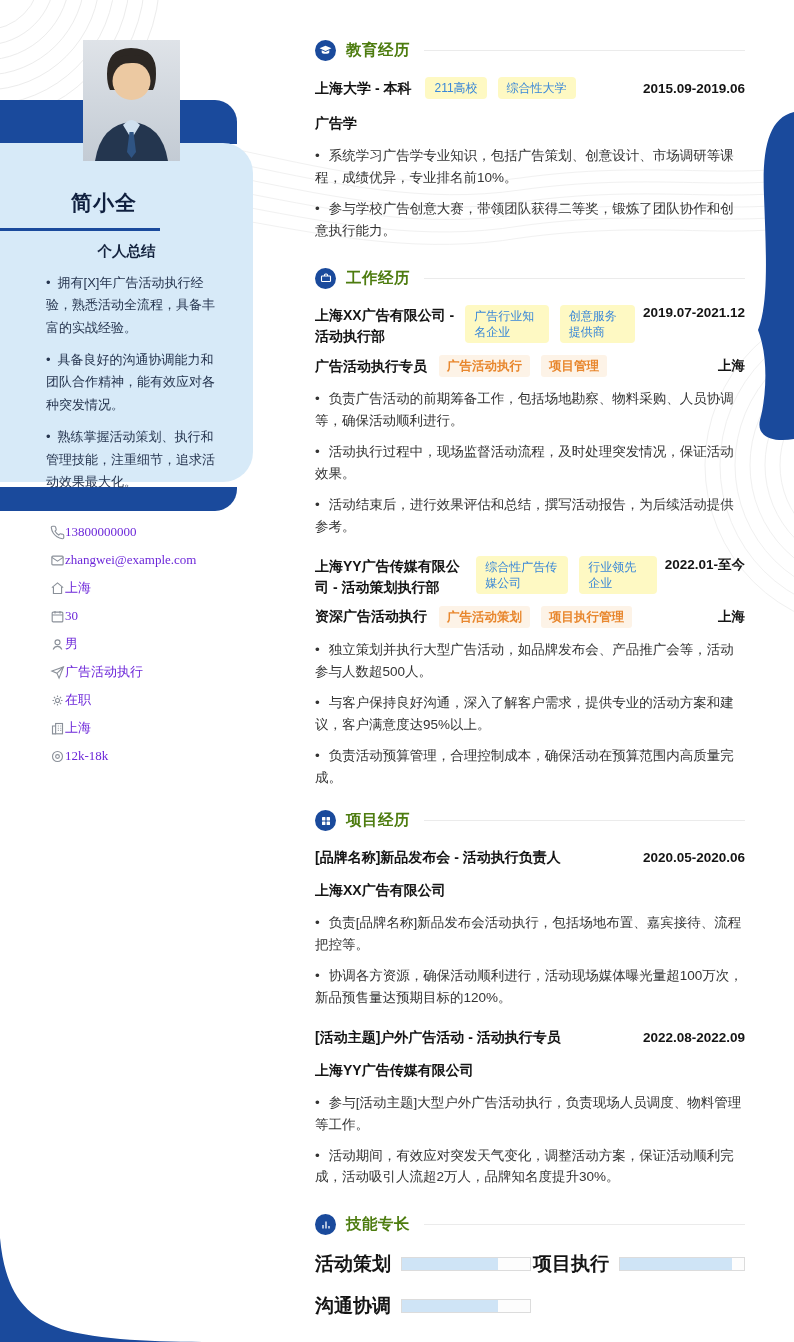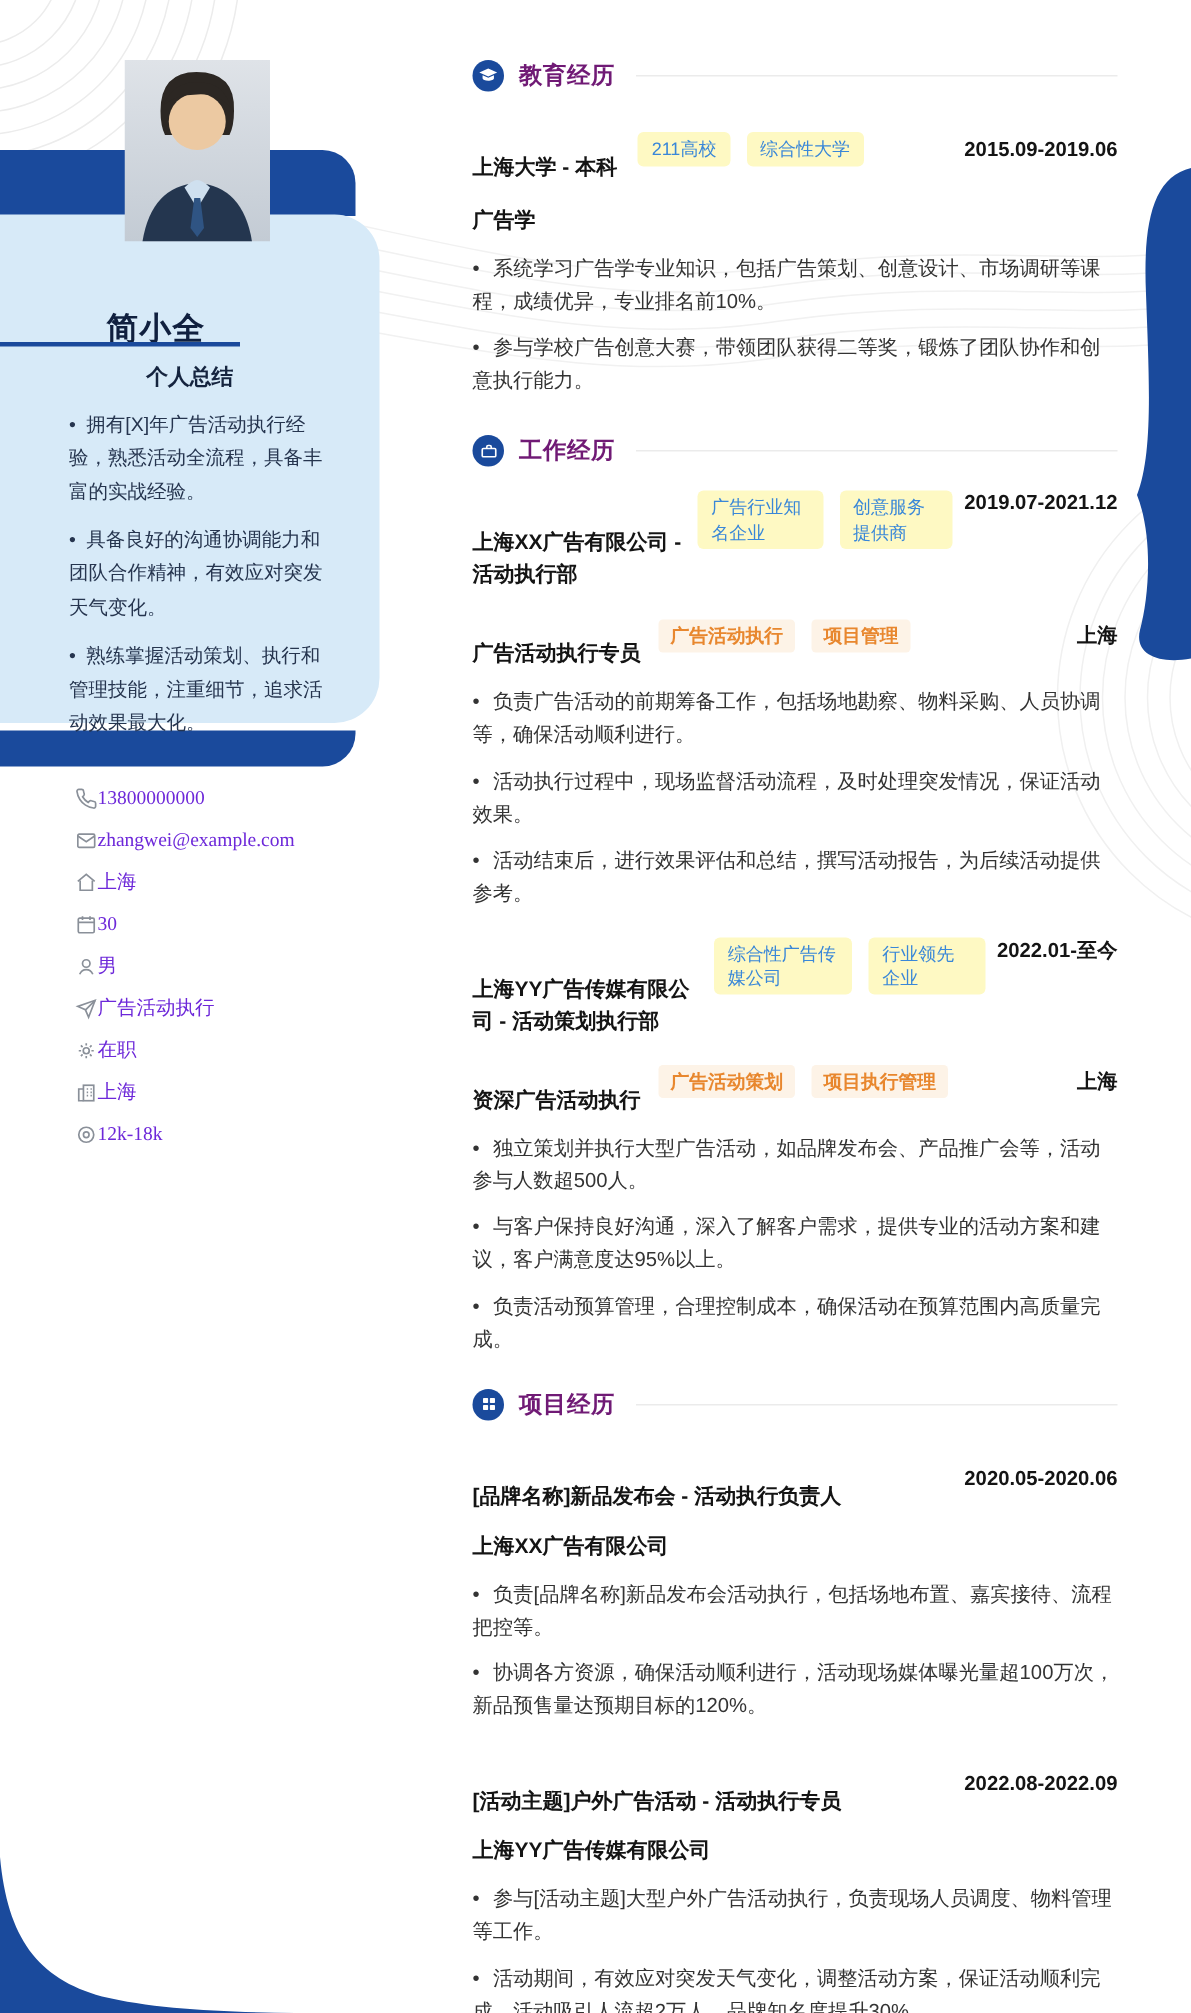--- a/index.html
+++ b/index.html
@@ -8,38 +8,38 @@
     font-family:"Liberation Sans","DejaVu Sans",sans-serif;color:#333;
   }
   .decor{position:absolute;left:0;top:0;width:794px;height:1342px;z-index:0;pointer-events:none;}
 
   
   .sidebar{position:absolute;left:0;top:0;width:270px;height:1342px;z-index:1;}
   .bar-top{position:absolute;left:0;top:100px;width:237px;height:44px;background:#1a4a9c;border-radius:0 22px 0 0;}
   .panel{position:absolute;left:0;top:143px;width:253px;height:339px;background:#d7eaf8;border-radius:0 30px 30px 0;}
   .bar-bottom{position:absolute;left:0;top:487px;width:237px;height:24px;background:#1a4a9c;border-radius:0 0 22px 0;}
   .photo{position:absolute;left:83px;top:40px;width:97px;height:121px;z-index:4;}
-  .name{position:absolute;top:189px;left:0;width:208px;text-align:center;font-size:21px;font-weight:bold;color:#10203f;z-index:3;letter-spacing:1px;margin-top:16px;}
+  .name{position:absolute;top:189px;left:0;width:208px;text-align:center;font-size:21px;font-weight:bold;color:#10203f;z-index:3;letter-spacing:1px;}
   .name-divider{position:absolute;top:228px;left:0;width:160px;height:3px;background:#1a4a9c;z-index:3;}
   .summary-title{position:absolute;top:242px;left:0;width:253px;text-align:center;font-size:14.5px;font-weight:bold;color:#15243f;z-index:3;}
   .summary-list{position:absolute;top:272px;left:46px;width:172px;z-index:3;}
   .sbullet{font-size:13px;line-height:1.72;color:#26354f;margin:0 0 10px;}
   .sbullet::before{content:"•";margin-right:7px;}
   .contact{position:absolute;left:50px;top:518px;width:210px;z-index:3;}
   .crow{display:flex;align-items:center;height:28px;font-size:13px;color:#6d28d9;font-family:Liberation Serif, serif;}
   .cicon{width:15px;height:15px;display:inline-flex;flex-shrink:0;}
 
   
   .main{position:absolute;left:315px;top:40px;width:430px;z-index:2;}
   .sec-header{display:flex;align-items:center;gap:10px;margin:0 0 16px;}
   .sec-icon{width:21px;height:21px;border-radius:50%;background:#1a4a9c;display:inline-flex;align-items:center;justify-content:center;flex-shrink:0;}
-  .sec-title{font-size:15.5px;font-weight:bold;color:#701a75;letter-spacing:.5px;white-space:nowrap;}
+  .sec-title{font-size:15.5px;font-weight:bold;color:#4d7c0f;letter-spacing:.5px;white-space:nowrap;}
   .sec-line{flex:1;height:1px;background:#ebebeb;margin-left:4px;}
   .row{display:flex;align-items:flex-start;}
-  .b14{font-weight:bold;font-size:14px;color:#141414;line-height:1.5;margin-top:24px;}
+  .b14{font-weight:bold;font-size:14px;color:#141414;line-height:1.5;}
   .date{margin-left:auto;font-weight:bold;font-size:13.5px;color:#141414;white-space:nowrap;padding-left:8px;}
   .tags{display:flex;gap:11px;align-items:flex-start;}
   .tag-blue{background:#fef9c3;color:#3987d8;font-size:12px;padding:3px 9px;border-radius:4px;line-height:1.35;}
   .wrap-tag{max-width:74px;}
   .tag-orange{background:#fdf3e7;color:#e8872e;font-weight:bold;font-size:12.5px;padding:2px 8px;border-radius:3px;line-height:1.5;}
   .bullets{margin-top:11px;}
   .bullets p{font-size:13.5px;color:#333;line-height:1.62;margin:0 0 9px;}
   .bullets p::before{content:"•";margin-right:9px;}
   .company{width:168px;}
   .mt26{margin-top:26px;}  .mt22{margin-top:22px;}  .mt18{margin-top:18px;}
@@ -110,21 +110,21 @@
       <path d="M46.5 92 L50.5 92 L53 112 L48.5 118 L44 112 Z" fill="#2f5483"></path>
     </svg>
   </div>
 
   <div class="name">简小全</div>
   <div class="name-divider"></div>
   <div class="summary-title">个人总结</div>
 
   <div class="summary-list">
     <p class="sbullet">拥有[X]年广告活动执行经验，熟悉活动全流程，具备丰富的实战经验。</p>
-    <p class="sbullet">具备良好的沟通协调能力和团队合作精神，有效应对突发天气变化。</p>
+    <p class="sbullet">具备良好的沟通协调能力和团队合作精神，能有效应对各种突发情况。</p>
     <p class="sbullet">熟练掌握活动策划、执行和管理技能，注重细节，追求活动效果最大化。</p>
   </div>
 
   <div class="contact">
     <div class="crow">
       <span class="cicon">
         <svg viewBox="0 0 24 24" fill="none" stroke="#8a9099" stroke-width="1.8">
             <path d="M22 16.9v3a2 2 0 0 1-2.2 2 19.8 19.8 0 0 1-8.6-3.1 19.5 19.5 0 0 1-6-6A19.8 19.8 0 0 1 2.1 4.2 2 2 0 0 1 4.1 2h3a2 2 0 0 1 2 1.7c.1 1 .3 1.9.7 2.8a2 2 0 0 1-.5 2.1L8.1 9.9a16 16 0 0 0 6 6l1.3-1.3a2 2 0 0 1 2.1-.4c.9.3 1.9.6 2.8.7a2 2 0 0 1 1.7 2z"></path>
           </svg>
       </span>

